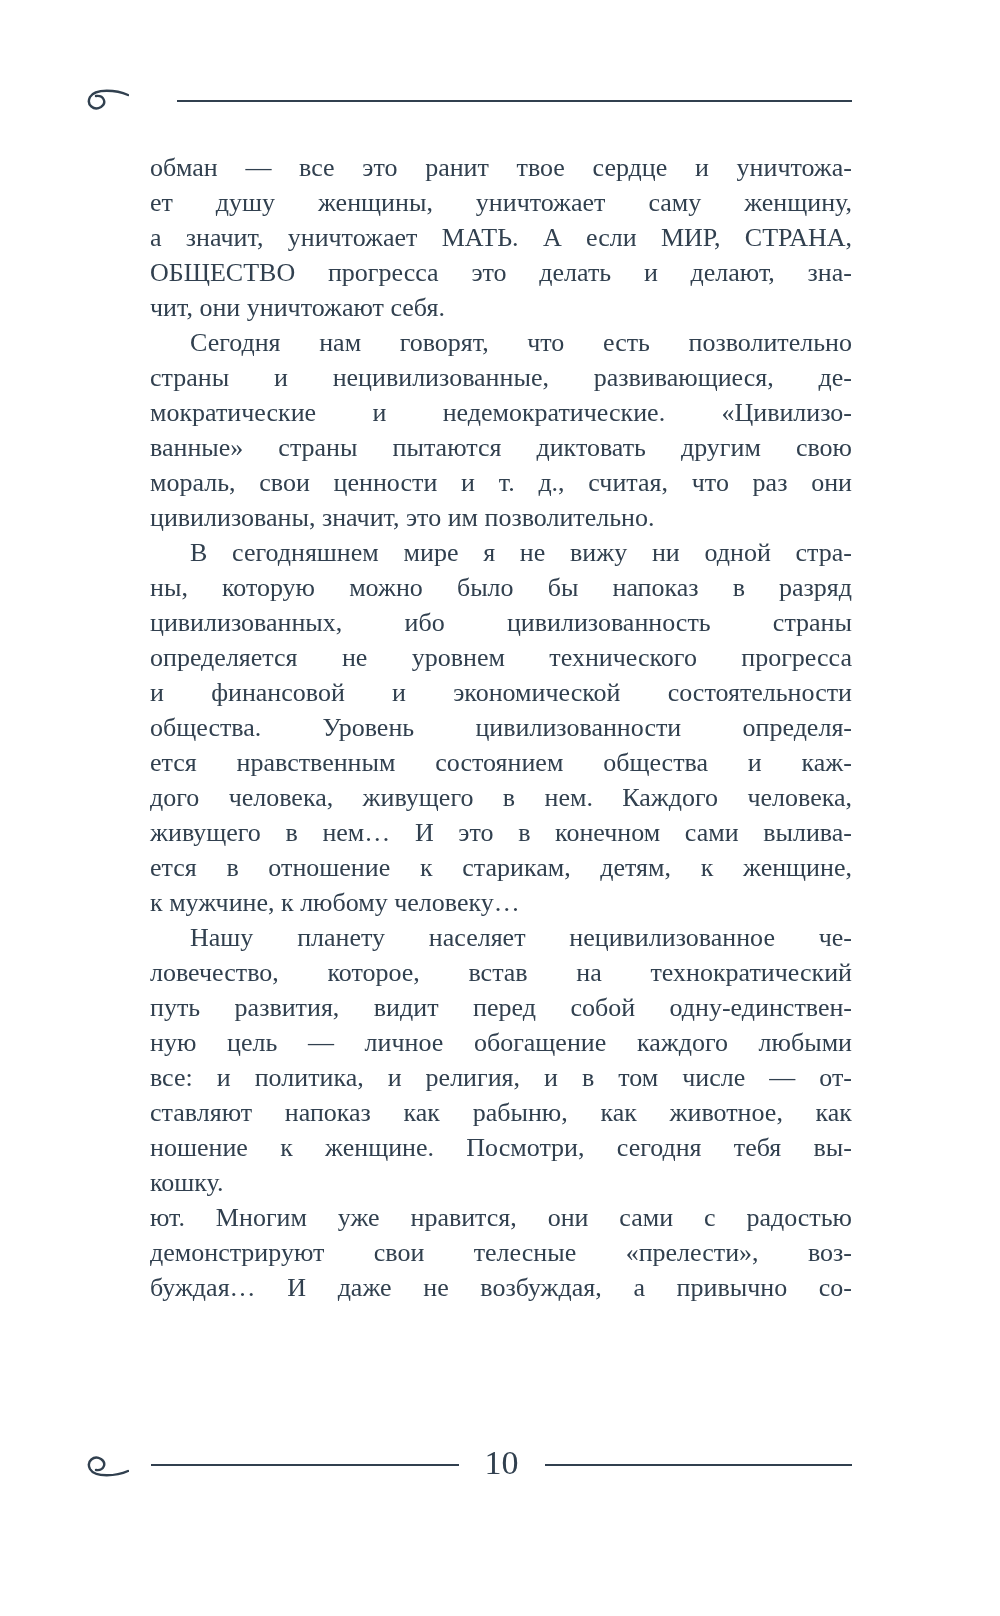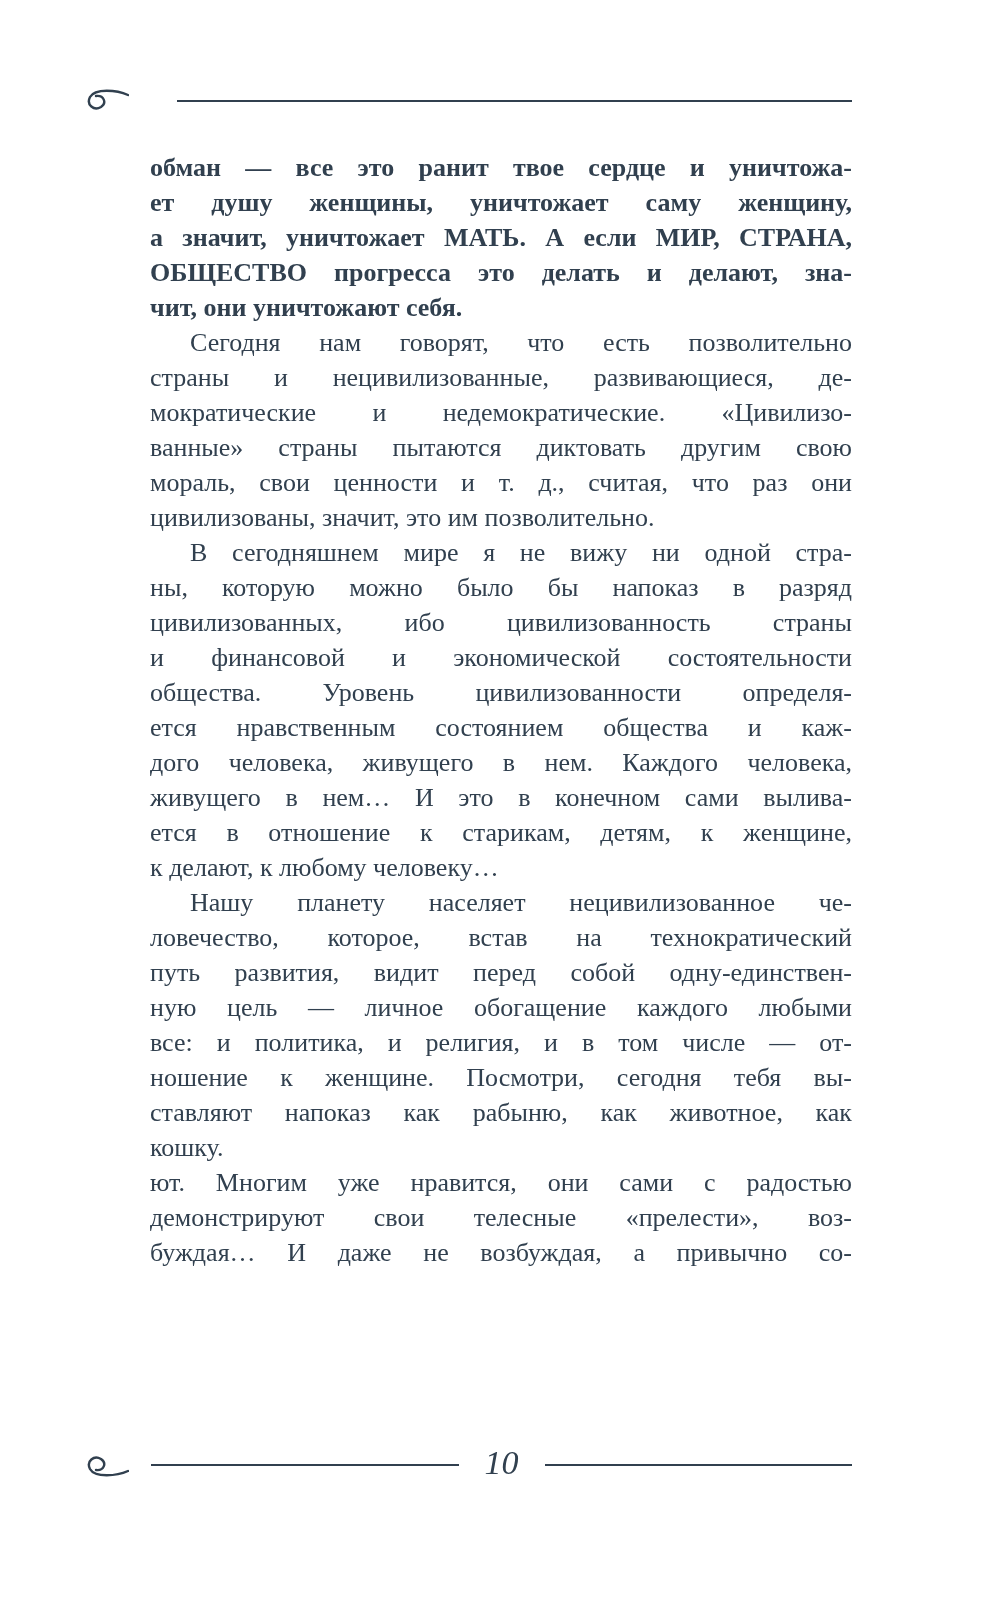--- a/index.html
+++ b/index.html
@@ -36,38 +36,37 @@
     font-size: 26px;
     line-height: 35px;
   }
   .line {
     text-align: justify;
     text-align-last: justify;
     white-space: normal;
   }
   .line.last { text-align-last: left; }
   .line.indent { text-indent: 40px; }
-  .line.bold { font-weight: bold; }
+  .line.bold { font-weight: normal; }
 
   
   .page-footer {
     position: absolute;
     top: 1448px; left: 85px; right: 148px;
     height: 34px;
     display: flex;
     align-items: center;
   }
   .page-footer .rule {
     flex: 1;
     height: 2px;
     background: #31404f;
   }
   .page-footer .rule.left-rule { margin-left: 22px; }
   .folio {
-    font-style: italic;
     font-size: 34px;
     line-height: 34px;
     padding: 0 26px 4px 26px;
     color: #31404f;
   }
   .ornament svg { display: block; }
 </style>
 </head>
 <body>
 
@@ -88,34 +87,35 @@
     <div class="line bold last">чит, они уничтожают себя.</div>
     <div class="line indent">Сегодня нам говорят, что есть позволительно</div>
     <div class="line">страны и нецивилизованные, развивающиеся, де-</div>
     <div class="line">мократические и недемократические. «Цивилизо-</div>
     <div class="line">ванные» страны пытаются диктовать другим свою</div>
     <div class="line">мораль, свои ценности и т. д., считая, что раз они</div>
     <div class="line last">цивилизованы, значит, это им позволительно.</div>
     <div class="line indent">В сегодняшнем мире я не вижу ни одной стра-</div>
     <div class="line">ны, которую можно было бы напоказ в разряд</div>
     <div class="line">цивилизованных, ибо цивилизованность страны</div>
+    <div class="line">определяется не уровнем технического прогресса</div>
     <div class="line">и финансовой и экономической состоятельности</div>
     <div class="line">общества. Уровень цивилизованности определя-</div>
     <div class="line">ется нравственным состоянием общества и каж-</div>
     <div class="line">дого человека, живущего в нем. Каждого человека,</div>
     <div class="line">живущего в нем… И это в конечном сами вылива-</div>
     <div class="line">ется в отношение к старикам, детям, к женщине,</div>
-    <div class="line last">к делают, к любому человеку…</div>
+    <div class="line last">к мужчине, к любому человеку…</div>
     <div class="line indent">Нашу планету населяет нецивилизованное че-</div>
     <div class="line">ловечество, которое, встав на технократический</div>
     <div class="line">путь развития, видит перед собой одну-единствен-</div>
     <div class="line">ную цель — личное обогащение каждого любыми</div>
     <div class="line">все: и политика, и религия, и в том числе — от-</div>
+    <div class="line">ставляют напоказ как рабыню, как животное, как</div>
     <div class="line">ношение к женщине. Посмотри, сегодня тебя вы-</div>
-    <div class="line">ставляют напоказ как рабыню, как животное, как</div>
     <div class="line last">кошку.</div>
     <div class="line">ют. Многим уже нравится, они сами с радостью</div>
     <div class="line">демонстрируют свои телесные «прелести», воз-</div>
     <div class="line">буждая… И даже не возбуждая, а привычно со-</div>
   </div>
 
 <div class="page-footer">
   <span class="ornament">
     <svg width="44" height="26" viewBox="0 0 44 26">
       <path d="M43,19 C32,24 10,26 5,17 C1,9 9,3 16,7 C22,11 19,19 11,18" fill="none" stroke="#31404f" stroke-width="2.4" stroke-linecap="round"></path>

